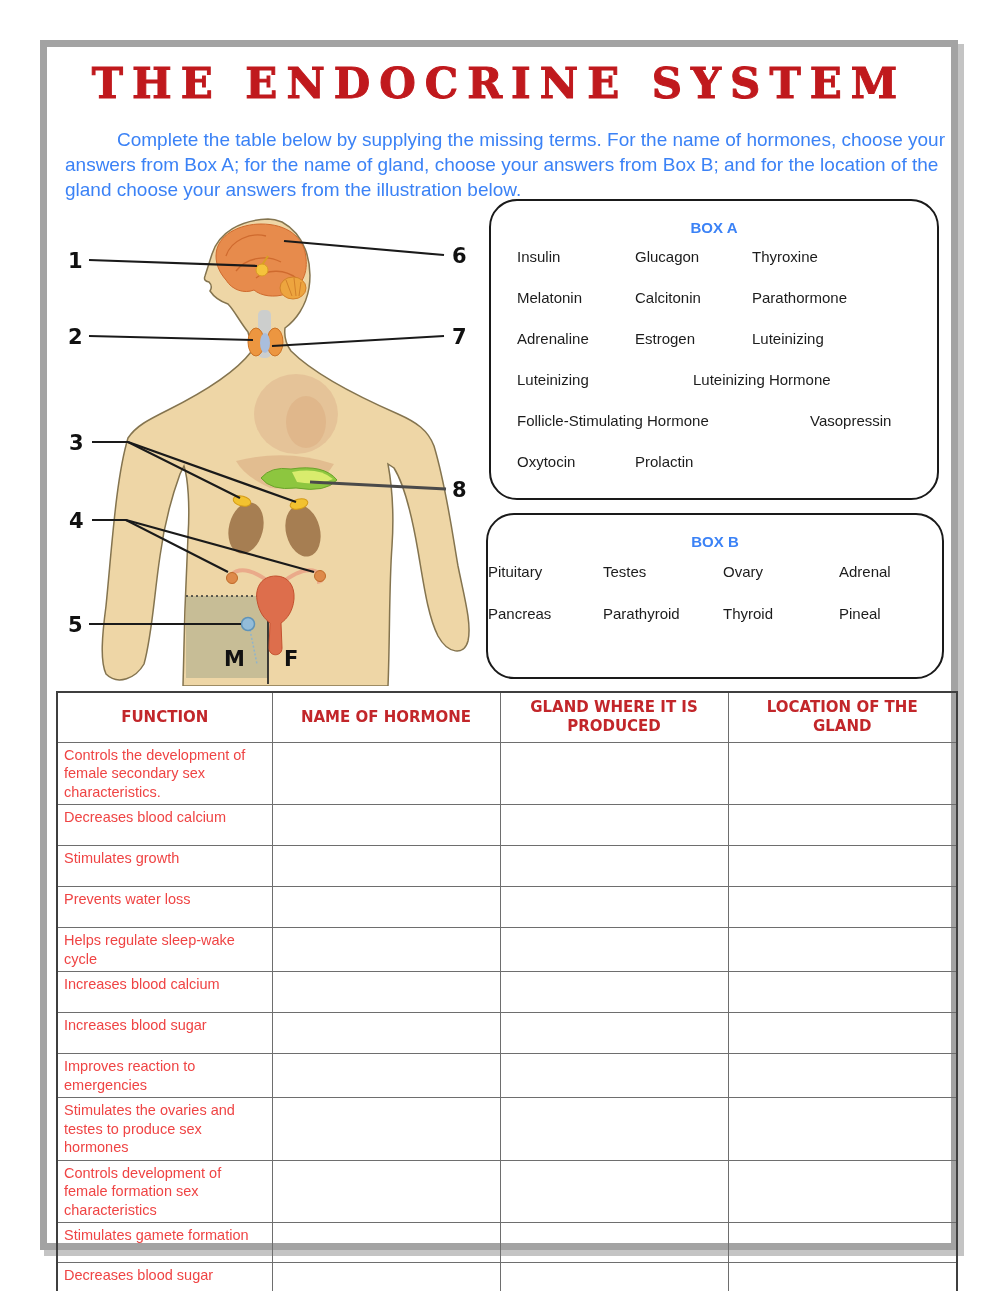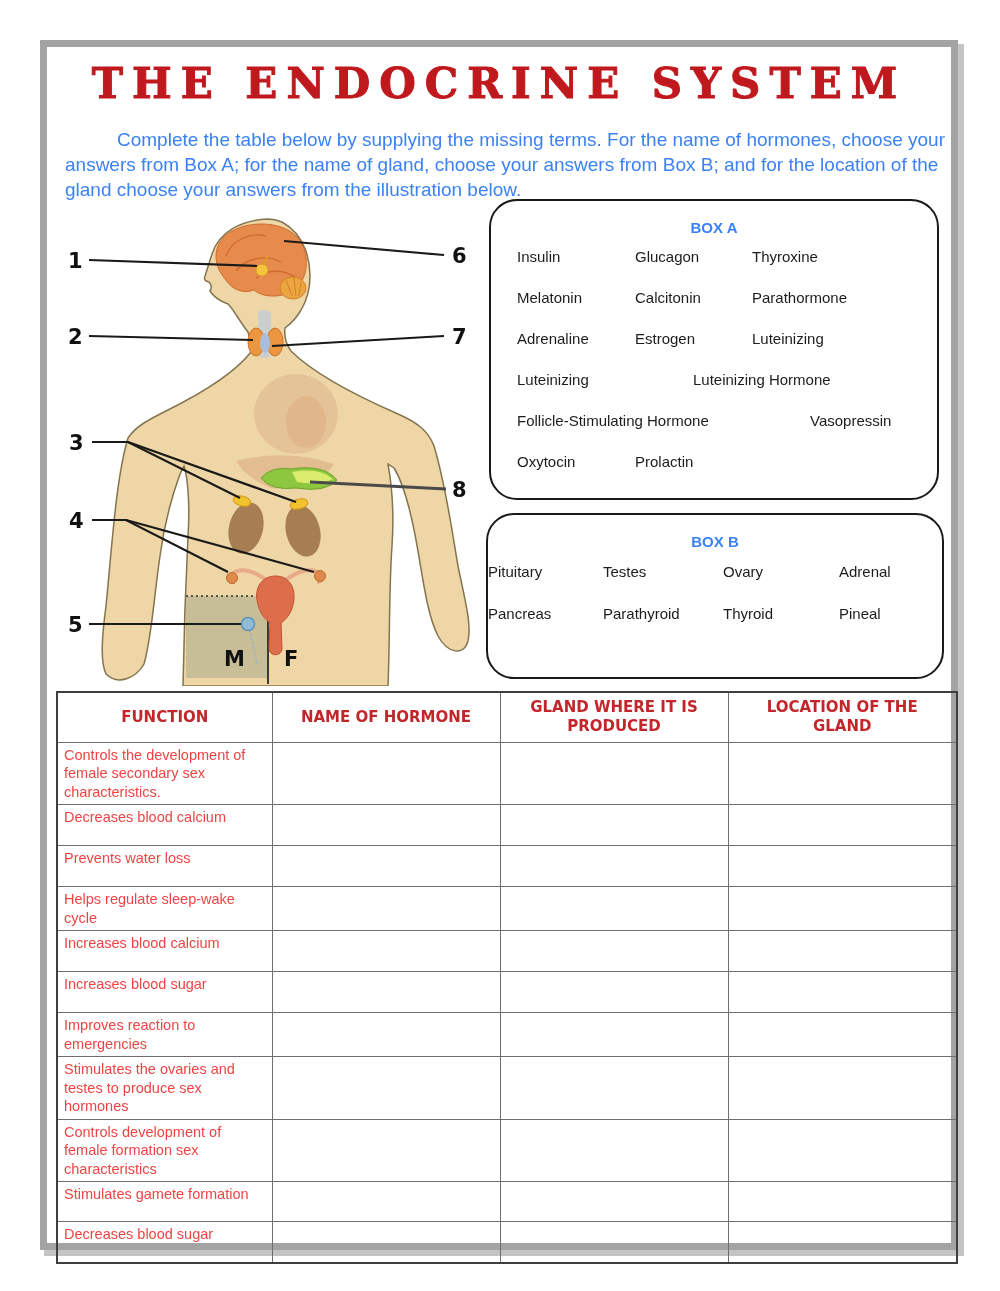--- a/index.html
+++ b/index.html
@@ -238,20 +238,26 @@
         <td class="ans"></td>
         <td class="ans"></td>
       </tr>
       <tr class="r1">
         <td class="fn">Decreases blood calcium</td>
         <td class="ans"></td>
         <td class="ans"></td>
         <td class="ans"></td>
       </tr>
       <tr class="r1">
+        <td class="fn">Stimulates growth</td>
+        <td class="ans"></td>
+        <td class="ans"></td>
+        <td class="ans"></td>
+      </tr>
+      <tr class="r1">
         <td class="fn">Prevents water loss</td>
         <td class="ans"></td>
         <td class="ans"></td>
         <td class="ans"></td>
       </tr>
       <tr class="r2">
         <td class="fn">Helps regulate sleep-wake cycle</td>
         <td class="ans"></td>
         <td class="ans"></td>
         <td class="ans"></td>

